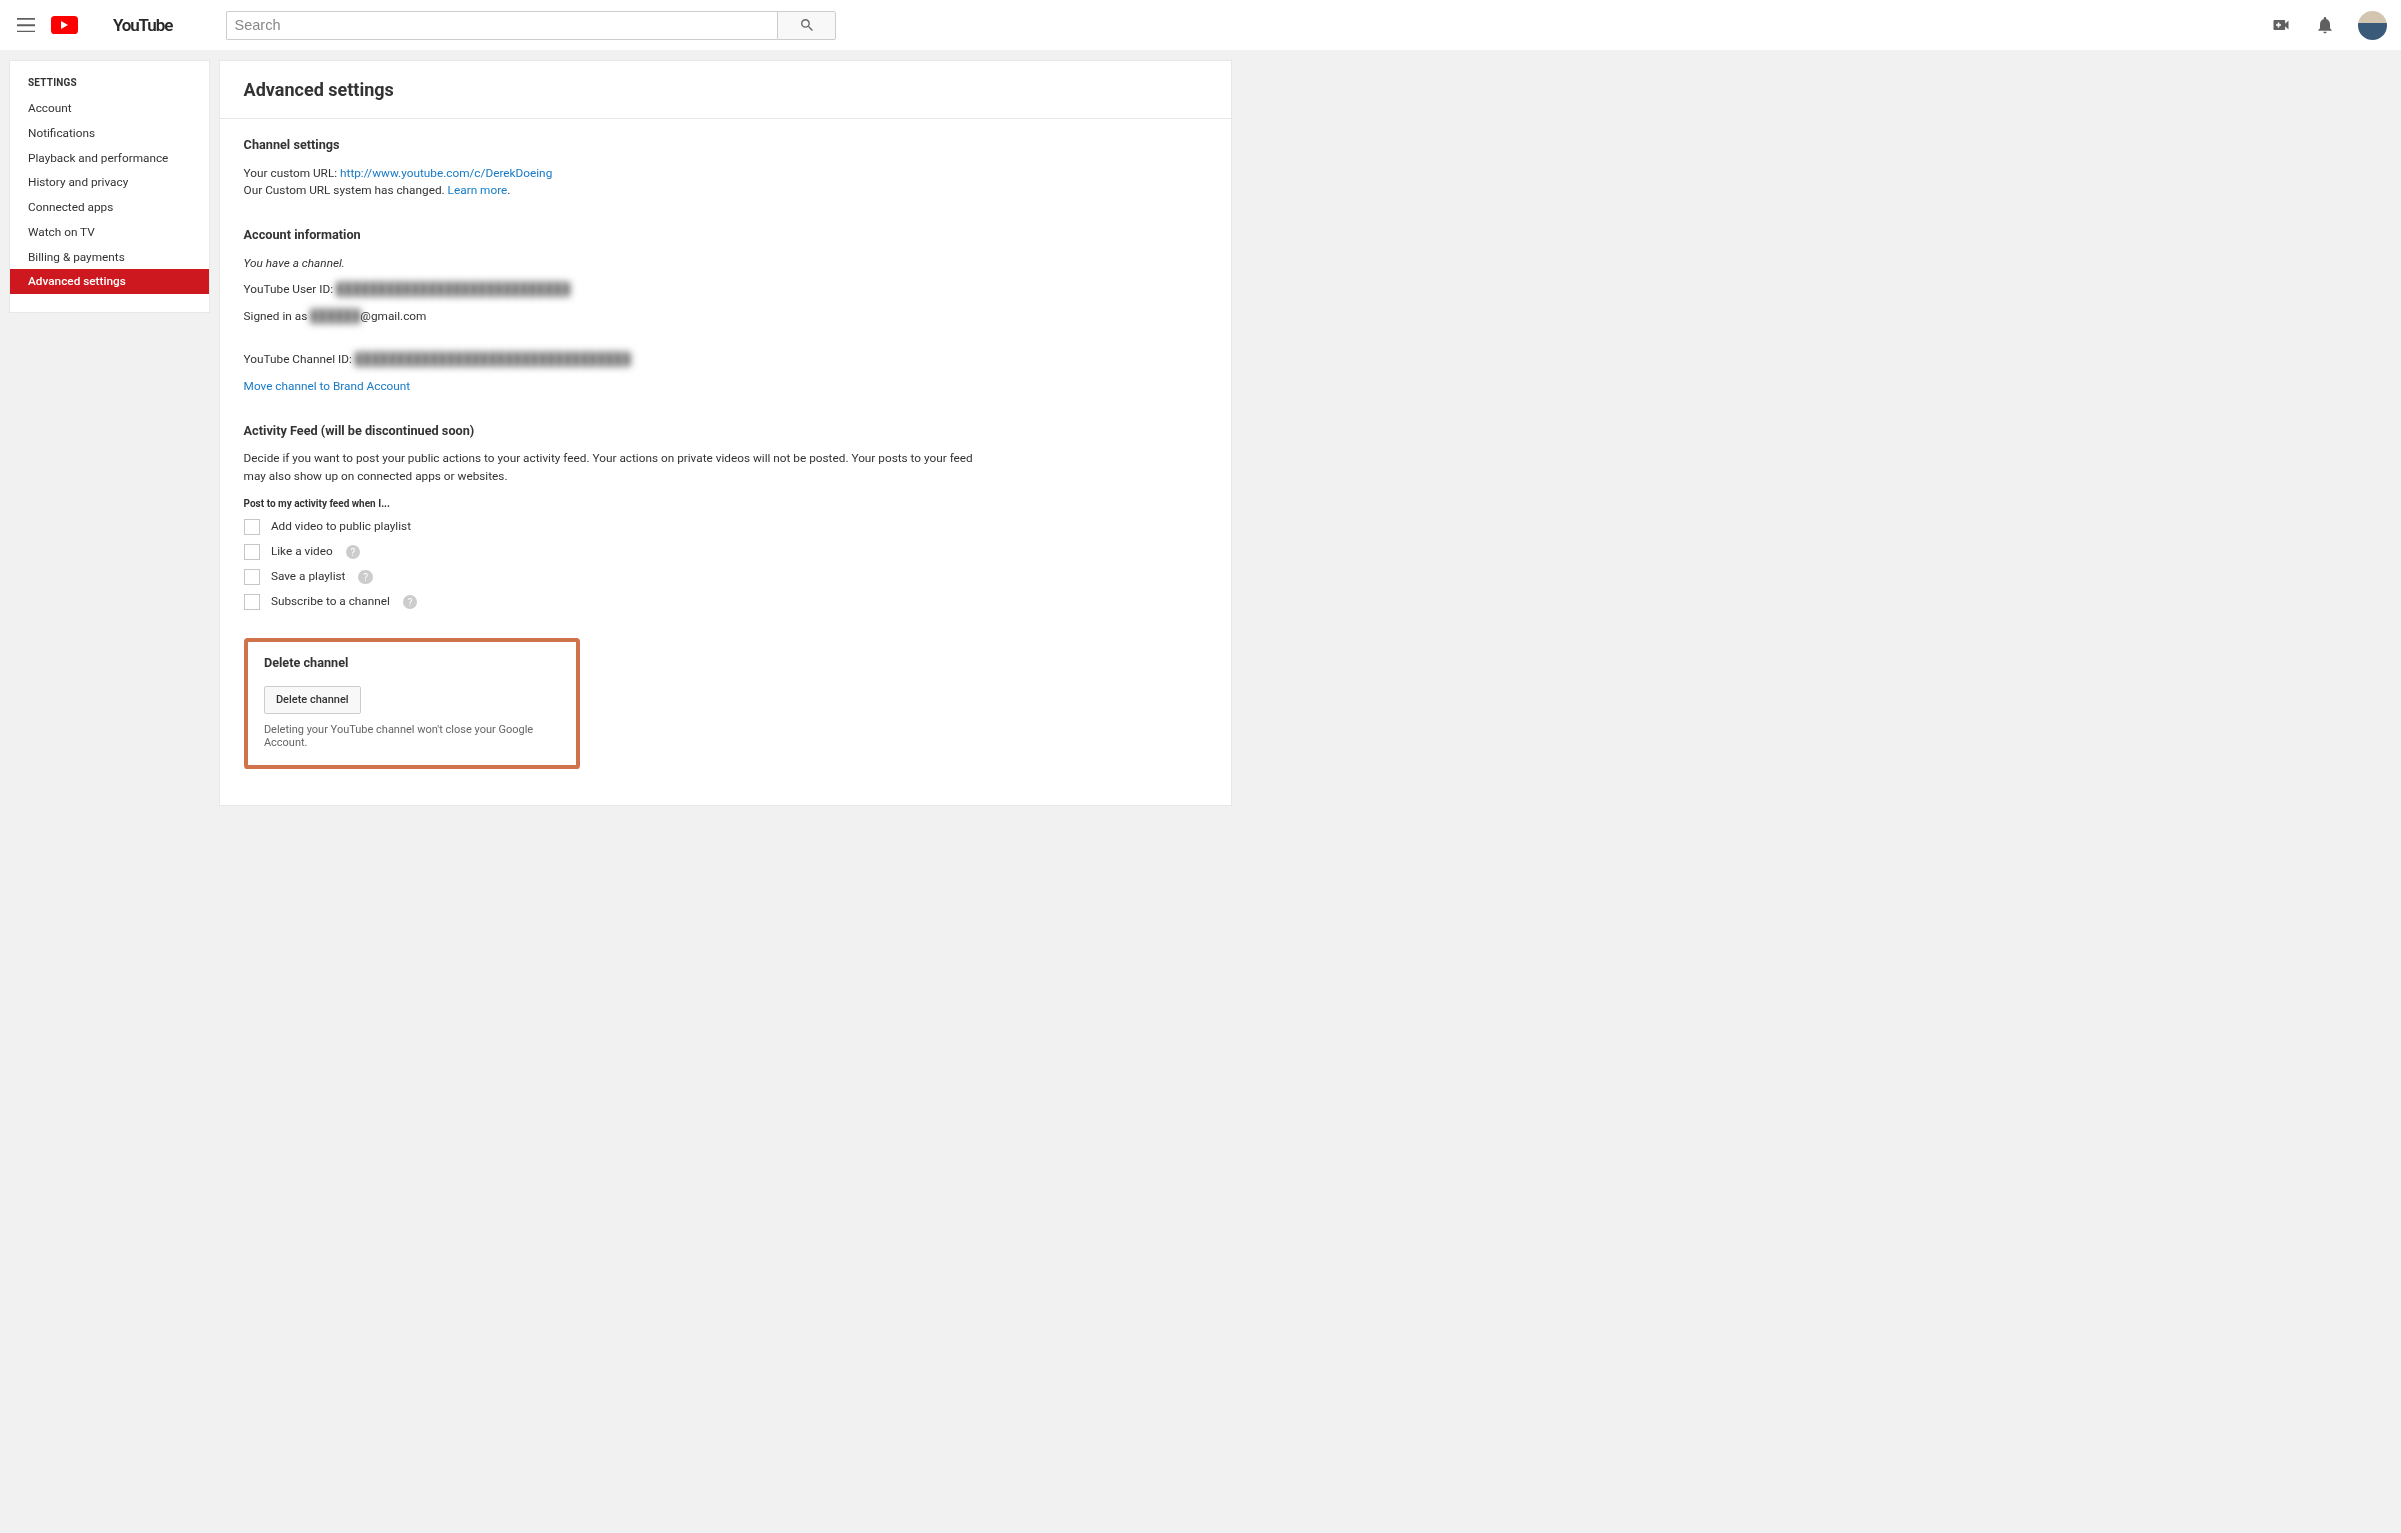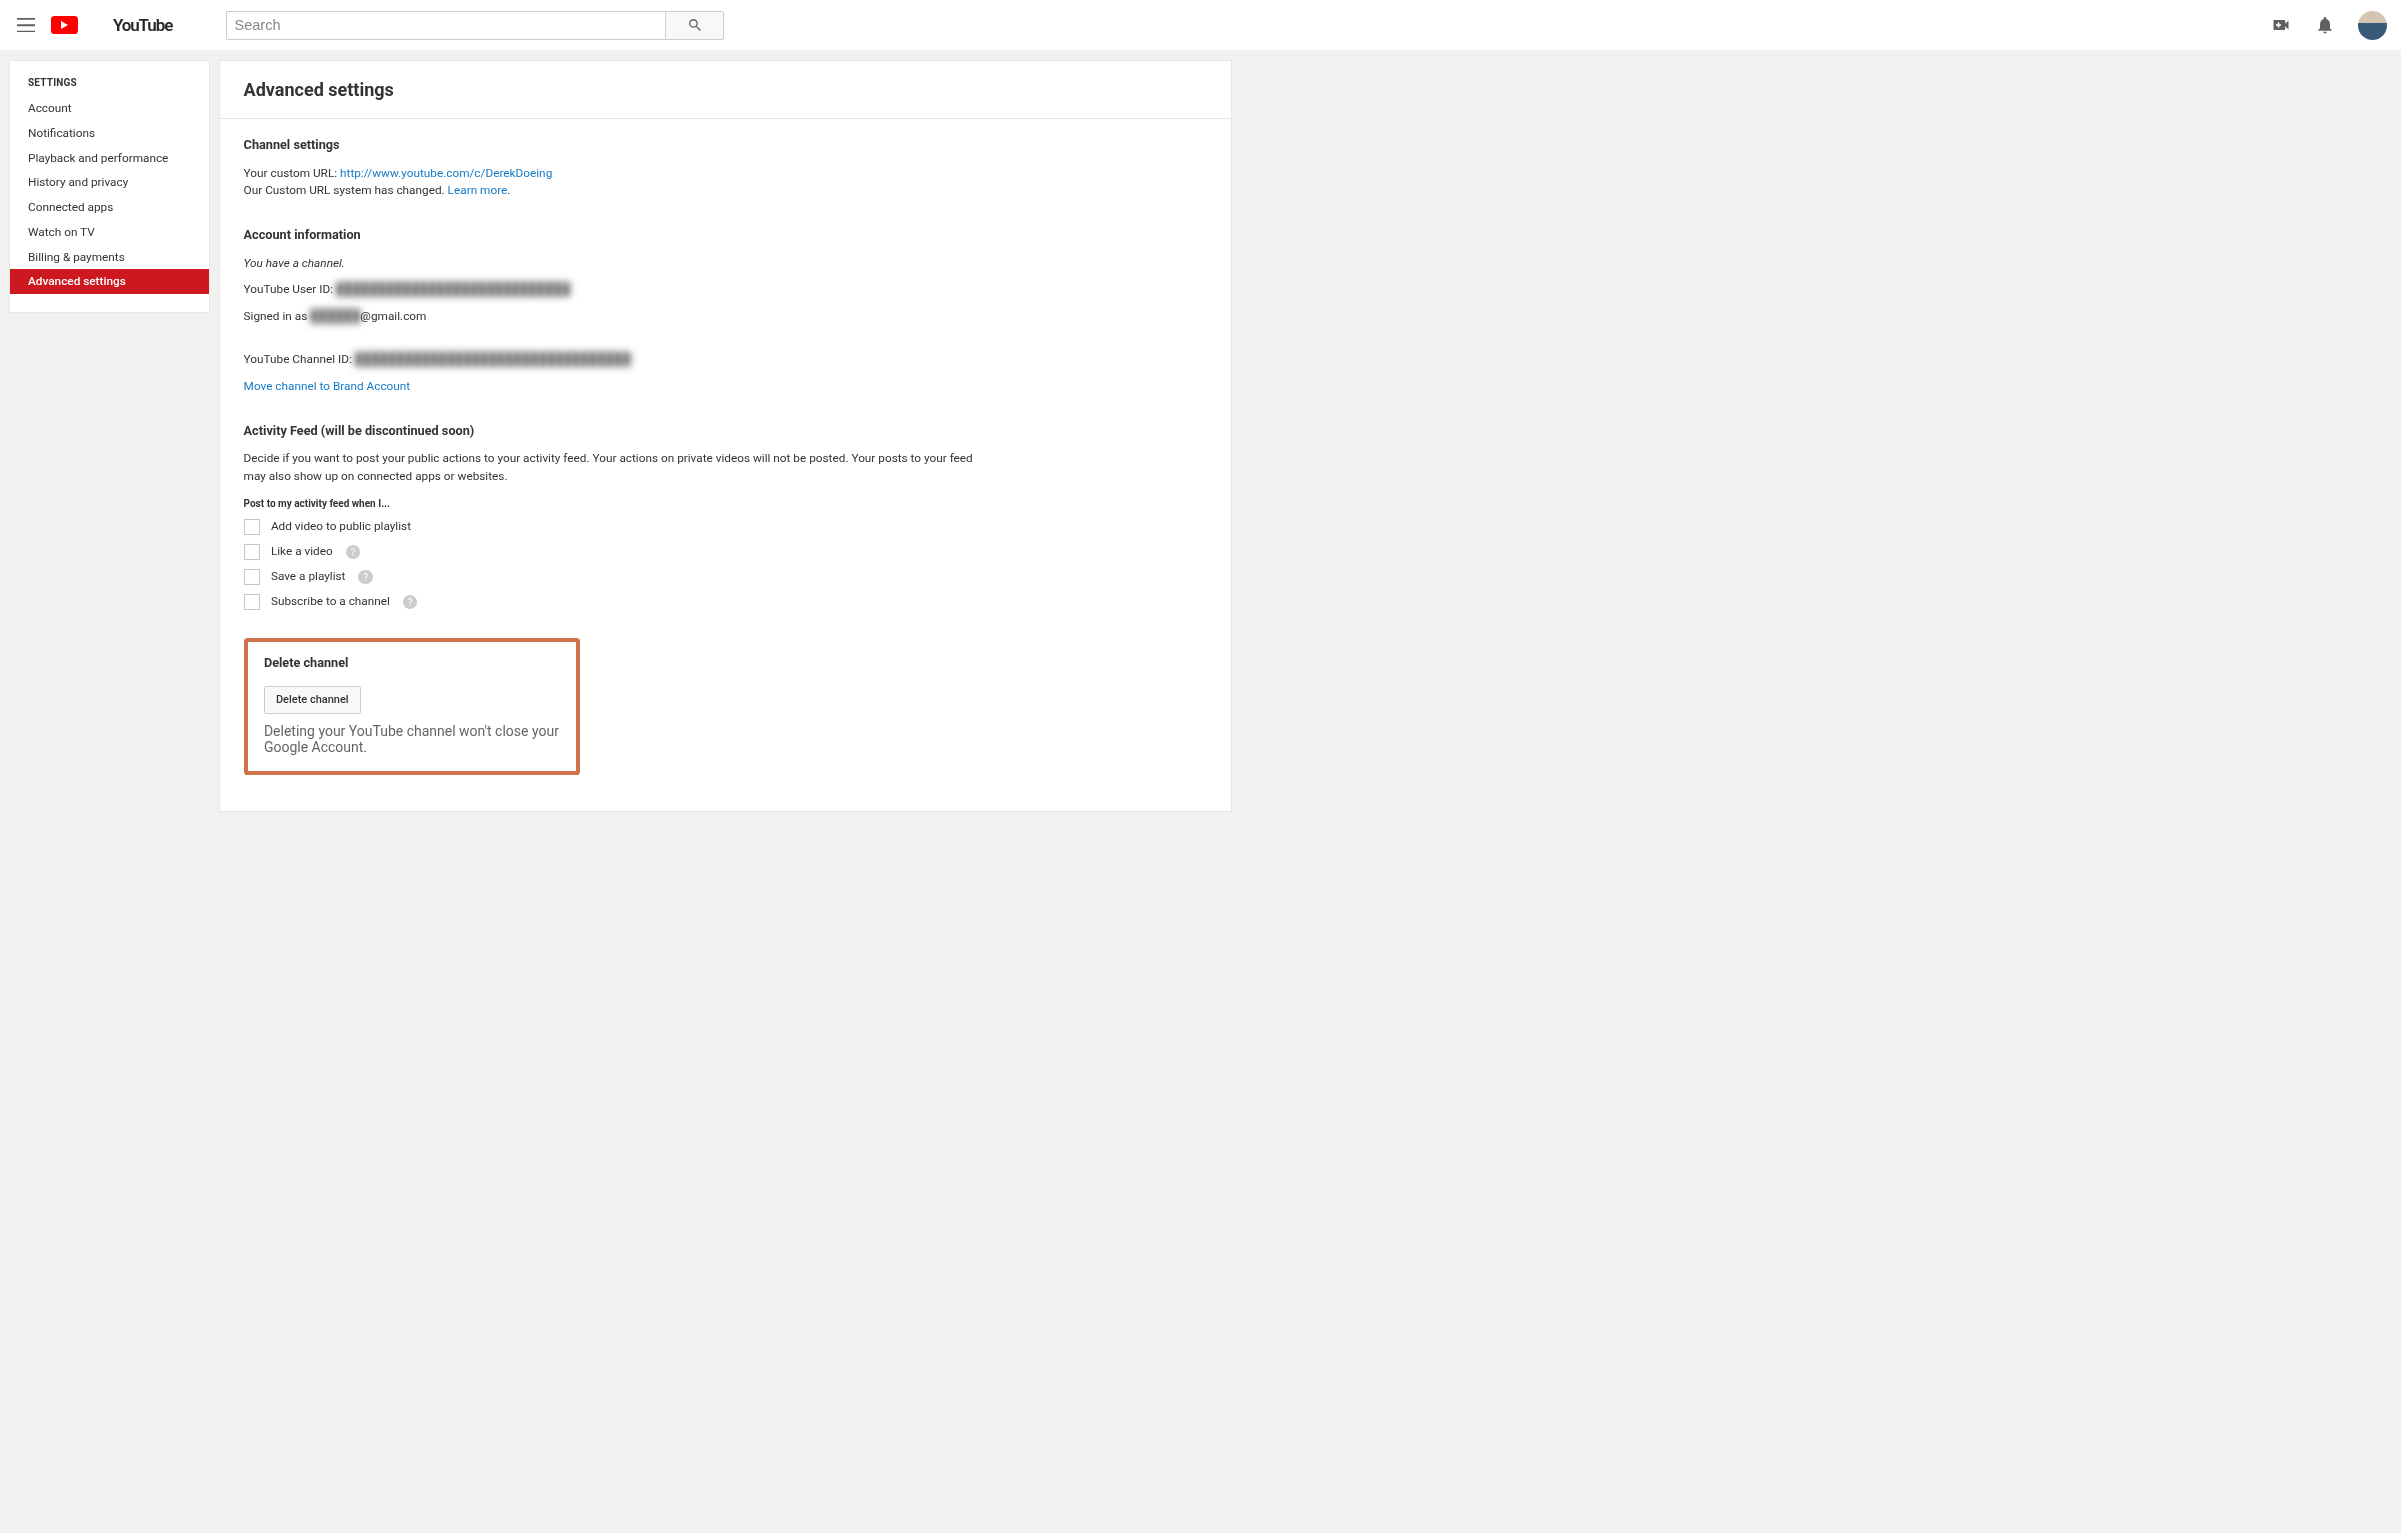--- a/index.html
+++ b/index.html
@@ -47,21 +47,21 @@
     font-weight: 600;
     letter-spacing: -1.1px;
     color: #282828;
     padding-left: 34px;
   }
   .search-wrap {
     flex: 0 0 auto;
     margin-left: 54px;
     display: flex;
     height: 29px;
-    width: 498px;
+    width: 610px;
   }
   .search-input {
     flex: 1;
     border: 0.9px solid #ccc;
     border-right: none;
     padding: 1.8px 7.3px;
     font-size: 14.5px;
     color: #111;
     outline: none;
     border-radius: 1.8px 0 0 1.8px;
@@ -195,21 +195,21 @@
     border: 0.9px solid #ccc;
     background: #f8f8f8;
     padding: 6.4px 11px;
     font-size: 11px;
     color: #333;
     font-weight: 500;
     border-radius: 1.8px;
     cursor: pointer;
     margin: 7.3px 0 9px 0;
   }
-  .fine { font-size: 14px; color: #666; }
+  .fine { font-size: 11px; color: #666; }
 </style>
 </head>
 <body>
 
 <div class="header">
   <div class="menu-icon">
     <svg width="18" height="14.5" viewBox="0 0 20 16">
         <path d="M0 0h20v2H0zM0 7h20v2H0zM0 14h20v2H0z" fill="currentColor"></path>
       </svg>
   </div>

